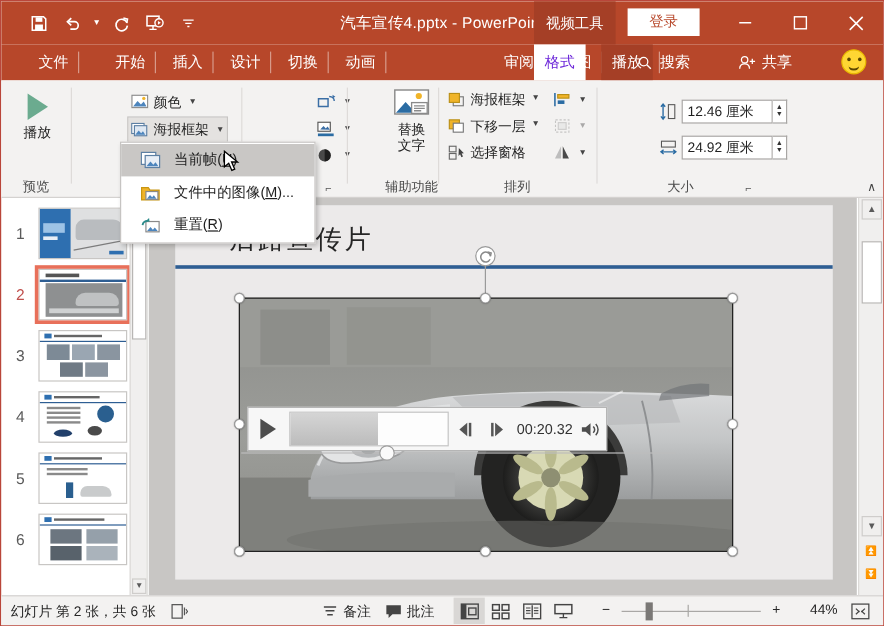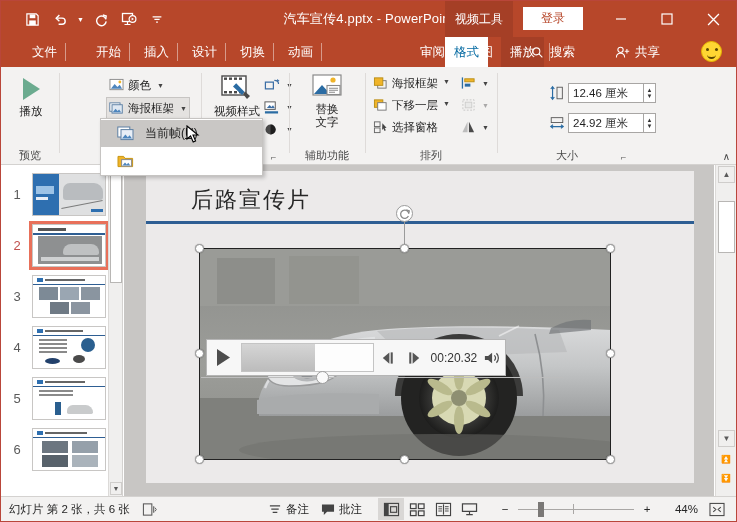--- a/index.html
+++ b/index.html
@@ -26,21 +26,21 @@
   .wincontrols { position:absolute; right:0; top:0; height:36px; display:flex; }
   .wincontrols div { width:46px; height:36px; display:flex; align-items:center; justify-content:center;
       color:#fff; font-size:13px; cursor:pointer; }
   .wincontrols div.ribdisp { width:44px; }
 
   
   .tabstrip { position:absolute; left:0; top:36px; width:735px; height:30px; background:#b7472a; }
   .tab { position:absolute; top:0; height:30px; line-height:30px; padding:0 9px; color:#fff; font-size:12.5px;
       cursor:pointer; white-space:nowrap; }
   .tab .sep { position:absolute; right:0; top:6px; height:18px; width:1px; background:rgba(255,255,255,.45); }
-  .tab.active { background:#fff; color:#0369a1; }
+  .tab.active { background:#fff; color:#6d28d9; }
   .tab.sub { background:#a53f26; }
   .searchbox { position:absolute; left:530px; top:0; height:30px; display:flex; align-items:center; gap:6px;
       color:#fff; font-size:12.5px; cursor:text; }
   .share { position:absolute; left:614px; top:0; height:30px; display:flex; align-items:center; gap:4px;
       color:#fff; font-size:12.5px; cursor:pointer; }
   .smiley { position:absolute; left:700px; top:4px; width:21px; height:21px; border-radius:50%;
       background:#ffd633; border:1px solid #e8b800; }
   .smiley:after { content:""; position:absolute; left:4px; top:6px; width:3px; height:3px; border-radius:50%; background:#5a4500;
       box-shadow:9px 0 0 #5a4500; }
   .smiley:before { content:""; position:absolute; left:5px; top:10px; width:9px; height:5px;
@@ -301,38 +301,20 @@
         </span>
         <span>海报框架</span>
         <span class="tri">▼</span>
       </div>
 
       <div class="glabel" style="opacity:0;">调整</div>
     </div>
     <div class="gdiv" style="left:200px;"></div>
 
     <div class="rgroup" style="left:200px; width:88px;">
-      <div class="bigbtn" style="left:8px; top:6px; width:56px;">
-        <svg width="34" height="30" viewBox="0 0 34 30">
-          <rect x="2" y="3" width="24" height="19" fill="#fff" stroke="#4a4a4a" stroke-width="1.4"></rect>
-          <g fill="#4a4a4a">
-              <rect x="4" y="4.5" width="3" height="2.4"></rect>
-              <rect x="9" y="4.5" width="3" height="2.4"></rect>
-              <rect x="14" y="4.5" width="3" height="2.4"></rect>
-              <rect x="19" y="4.5" width="3" height="2.4"></rect>
-          <rect x="4" y="18" width="3" height="2.4"></rect>
-              <rect x="9" y="18" width="3" height="2.4"></rect>
-              <rect x="14" y="18" width="3" height="2.4"></rect>
-              <rect x="19" y="18" width="3" height="2.4"></rect>
-            </g>
-          <path d="M22 22l-9-8.5 3.2-3.2L24.6 19z" fill="#2b6ca3"></path>
-          <path d="M25 18.5l5 4.5-3 3-4-5z" fill="#4a4a4a"></path>
-        </svg>
-        <span class="lbl">视频样式</span>
-      </div>
 
       <div class="smbtn" style="left:60px; top:8px;">
         <svg width="17" height="15" viewBox="0 0 18 16">
             <path d="M2.5 4.5h8.5v7H2.5z" fill="none" stroke="#3a6ea5" stroke-width="1.3"></path>
             <path d="M12 2.5c3 0 4.5 2 4.5 4" fill="none" stroke="#3a6ea5" stroke-width="1.3"></path>
             <path d="M15 1l2.5 1.8L15 4.2z" fill="#3a6ea5"></path>
           </svg>
         <span class="tri">▼</span>
       </div>
       <div class="smbtn" style="left:60px; top:30px;">
@@ -348,21 +330,21 @@
             <circle cx="8" cy="8" r="5.4" fill="#4a4a4a"></circle>
             <path d="M8 2.6a5.4 5.4 0 0 1 0 10.8z" fill="#1e1e1e"></path>
           </svg>
         <span class="tri">▼</span>
       </div>
       <div class="dlglaunch" style="left:70px;">⌐</div>
       <div class="glabel" style="opacity:0;">视频样式</div>
     </div>
     <div class="gdiv" style="left:288px;"></div>
 
-    <div class="rgroup" style="left:288px; width:76px;">
+    <div class="rgroup" style="left:304px; width:76px;">
       <div class="bigbtn" style="left:16px; top:6px; width:44px;">
         <svg width="34" height="28" viewBox="0 0 34 28">
           <rect x="3" y="2" width="28" height="20" fill="#fff" stroke="#8a8a8a" stroke-width="1.2"></rect>
           <circle cx="23" cy="7" r="2.6" fill="#f0b429"></circle>
           <path d="M4 21l8-9 5 5.5 3-3.2 6 6.7z" fill="#2b6ca3"></path>
           <rect x="17" y="12.5" width="13" height="9" fill="#fff" stroke="#8a8a8a" stroke-width="1.1"></rect>
           <g stroke="#8a8a8a" stroke-width="1.1">
               <path d="M19 15.3h9M19 17.3h9M19 19.3h6"></path>
             </g>
         </svg>
@@ -489,20 +471,36 @@
           </svg>
       </span>
     </div>
     <div class="mitem">
       <span class="micon">
         <svg width="20" height="18" viewBox="0 0 20 18">
             <path d="M1 4.4h5.6l1.4 2h7.6v8.2H1z" fill="#f0b429" stroke="#c89512"></path>
             <rect x="4.6" y="7.6" width="10" height="6.6" fill="#fff" stroke="#8a8a8a"></rect>
             <path d="M5.4 13.6l2.6-3.2 1.8 2 1.4-1.6 2.2 2.8z" fill="#4d85bd"></path>
           </svg>
+      </span>
+      <span>
+        <span>文件中的图像(</span><u>M</u><span>)...</span>
+      </span>
+    </div>
+    <div class="mitem">
+      <span class="micon">
+        <svg width="20" height="18" viewBox="0 0 20 18">
+            <rect x="4.6" y="5.6" width="11" height="8.6" fill="#fff" stroke="#8a8a8a"></rect>
+            <path d="M5.6 13.6l2.8-3.4 2 2.2 1.6-1.8 2.4 3z" fill="#4d85bd"></path>
+            <path d="M6 5.2A4 4 0 0 0 1.8 8.6" fill="none" stroke="#2b8a8a" stroke-width="1.6"></path>
+            <path d="M7.2 2.6l.4 3.2-3.2-.4z" fill="#2b8a8a"></path>
+          </svg>
+      </span>
+      <span>
+        <span>重置(</span><u>R</u><span>)</span>
       </span>
     </div>
   </div>
 
   <div class="thumbpane">
 
     <div class="thumbrow" style="top:4px;">
       <div class="thumbnum">1</div>
       <div class="thumbframe">
         <div class="tblock" style="left:0;top:0;width:26px;height:43px;background:#2e6fb0;"></div>

